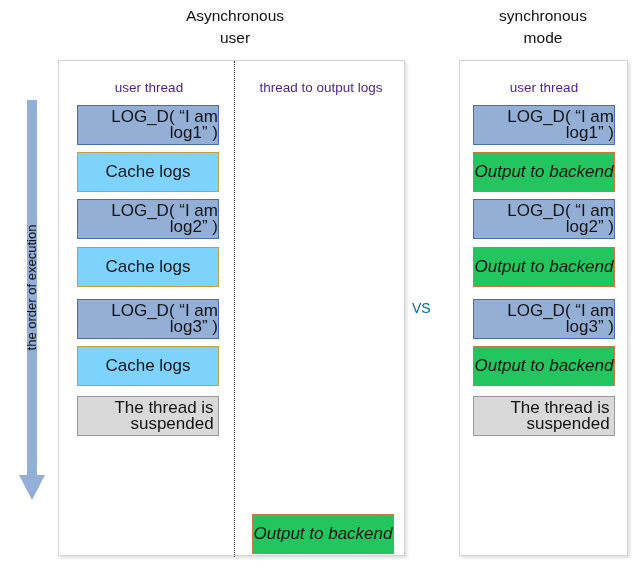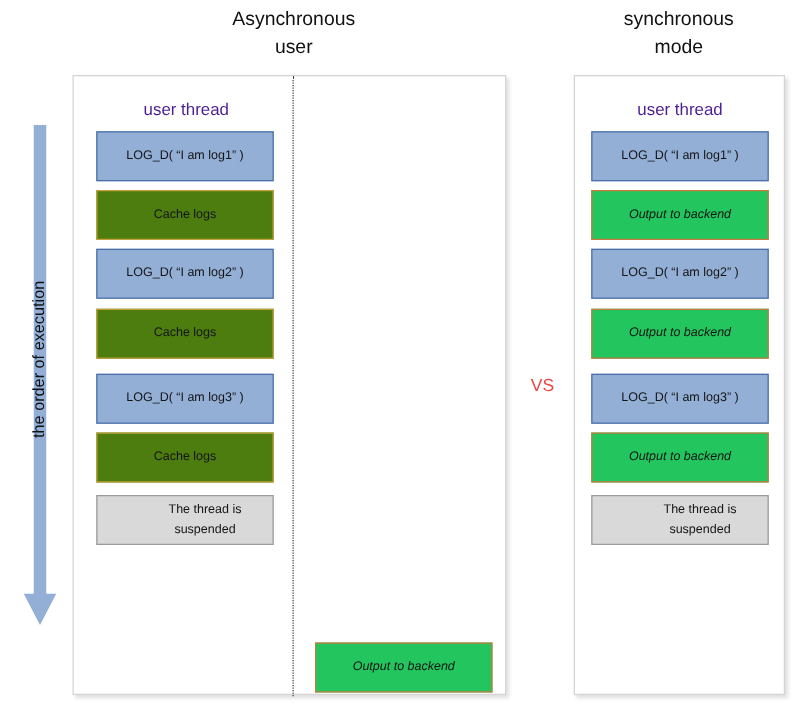--- a/index.html
+++ b/index.html
@@ -61,43 +61,43 @@
   #hdr-output-thread      { left: 178px; top: 18px; width: 168px; }
   #hdr-user-thread-sync   { left: 0px;   top: 18px; width: 168px; }
 
   
   .step-box {
     position: absolute;
     box-sizing: border-box;
     display: flex;
     align-items: center;
     justify-content: center;
-    text-align: center;
-    font-size: 10px;
+    text-align: right;
+    font-size: 17px;
     line-height: 16px;
     color: #141414;
     border-width: 1px;
     border-style: solid;
     white-space: pre-line;
   }
   .sb-blue   { background: #93afd6; border-color: #4a6fa8; }
-  .sb-yellow { background: #4d7c0f; border-color: #c2a13c; }
+  .sb-yellow { background: #7dd3fc; border-color: #c2a13c; }
   .sb-gray   { background: #d9d9d9; border-color: #9a9a9a; padding-left: 32px; }
   .sb-green  { background: #c8dfb2; border-color: #6e8b4b; }
   .sb-orange { background: #22c55e; border-color: #c87b41; font-style: italic; }
 
   
   #vs-label {
     position: absolute;
     left: 412px;
     top: 300px;
     width: 44px;
-    text-align: center;
+    text-align: left;
     font-size: 14px;
-    color: #ef4444;
+    color: #0369a1;
   }
 
   
   #order-arrow {
     position: absolute;
     left: 14px;
     top: 100px;
     width: 36px;
     height: 405px;
   }
@@ -144,20 +144,21 @@
 
   <div class="step-box sb-yellow" style="left:18px; top:186px; width:142px; height:40px;">Cache logs</div>
 
   <div class="step-box sb-blue" style="left:18px; top:238px; width:142px; height:40px;">LOG_D( “I am log3” )</div>
 
   <div class="step-box sb-yellow" style="left:18px; top:285px; width:142px; height:40px;">Cache logs</div>
 
   <div class="step-box sb-gray" style="left:18px; top:335px; width:142px; height:40px;">The thread is
 suspended</div>
 
+  <div class="col-header" id="hdr-output-thread">thread to output logs</div>
 
 
   <div class="step-box sb-orange" style="left:193px; top:453px; width:142px; height:40px;">Output to backend</div>
 </div>
 
 <div id="vs-label">VS</div>
 
 <div class="panel" id="panel-sync">
 
   <div class="col-header" id="hdr-user-thread-sync">user thread</div>

